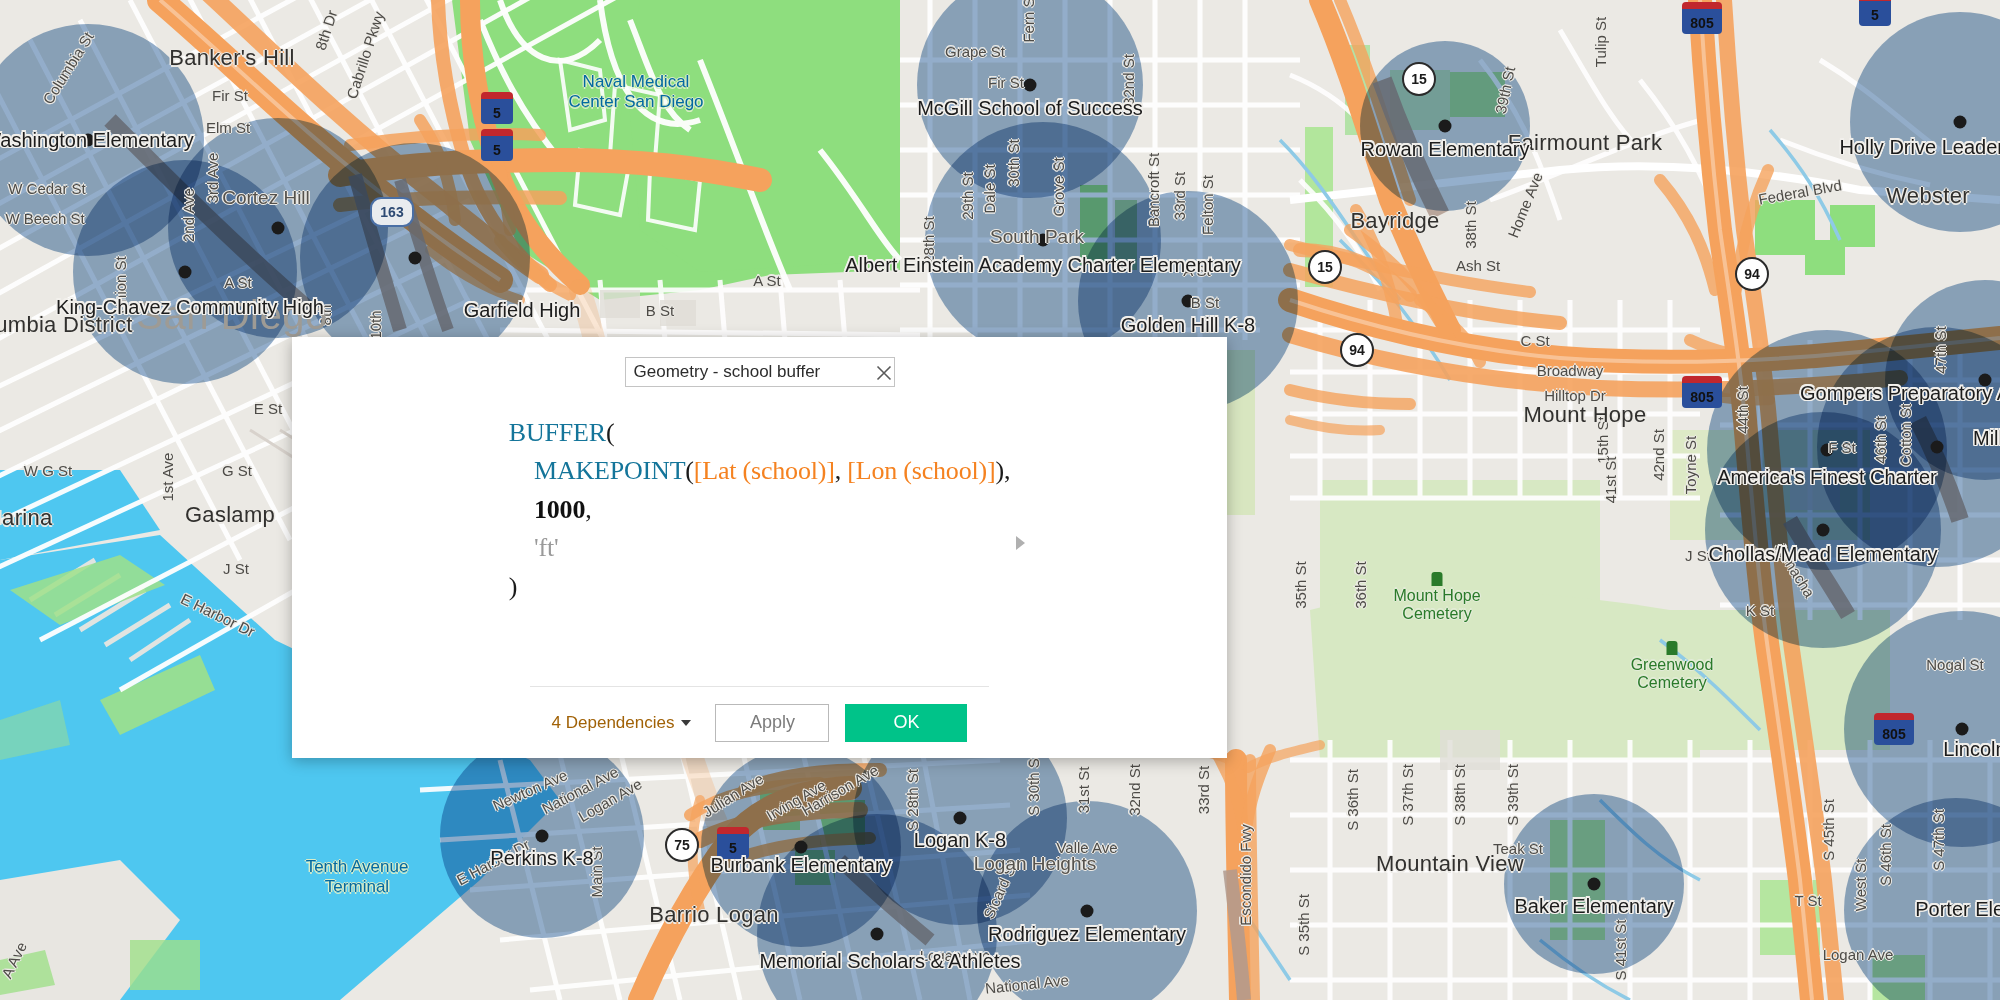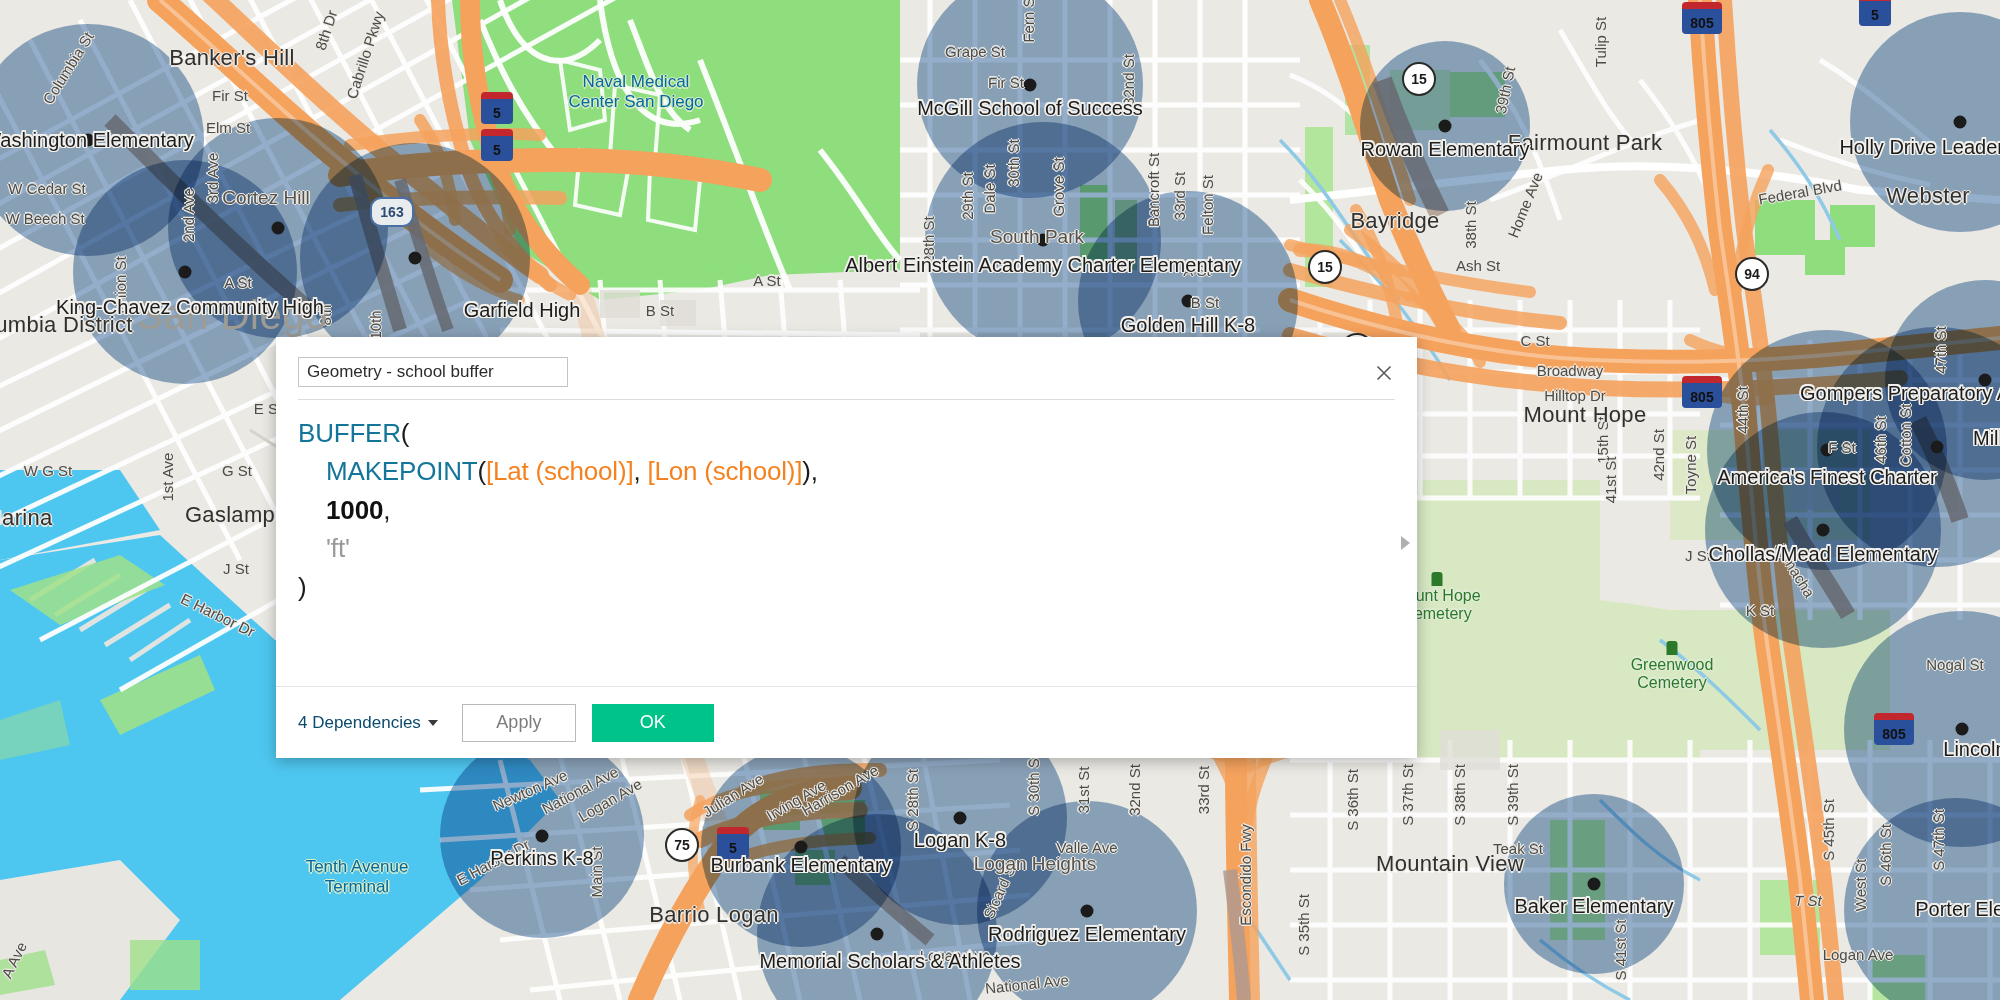--- a/index.html
+++ b/index.html
@@ -83,44 +83,44 @@
     width:40px;height:26px;border-radius:13px;background:#e9ecef;
     border:2px solid #4a6fa5;color:#2d4a73;font-size:14px;font-weight:600;
   }
   .cem-icon{
     position:absolute;transform:translate(-50%,-50%);
     width:11px;height:14px;background:#2a7a2a;border-radius:3px 3px 0 0;
   }
 
   
   #calc-dialog{
-    position:absolute;left:276px;top:337px;width:1141px;height:421px;
+    position:absolute;left:292px;top:337px;width:935px;height:421px;
     background:#fff;box-shadow:0 3px 14px rgba(0,0,0,.28);
-    display:flex;flex-direction:column;
+    display:flex;flex-direction:column;align-items:center;
   }
   .dlg-head{
     position:relative;padding:20px 22px 0 22px;height:62px;box-sizing:border-box;
   }
   .calc-name-input{
     width:270px;height:30px;box-sizing:border-box;
     border:1px solid #c4c4c4;background:#fff;
     font-family:"Liberation Sans",sans-serif;font-size:17px;color:#2c2c2c;
     padding:0 8px;outline:none;border-radius:0;
   }
   .close-btn{
     position:absolute;right:18px;top:21px;width:30px;height:30px;
     display:flex;align-items:center;justify-content:center;
     cursor:pointer;color:#5a5a5a;
   }
   .dlg-sep{height:1px;background:#dcdcdc;margin:0 22px;}
   .formula-area{
     flex:1;position:relative;padding:14px 22px 0 22px;overflow:hidden;
   }
   .formula{
-    font-family:Liberation Sans, sans-serif;
+    font-family:Liberation Serif, serif;
     font-size:26px;line-height:1.48;white-space:pre;
     color:#1b1b1b;letter-spacing:-.2px;
   }
   .fn{color:#14759a;}
   .fld{color:#f58220;}
   .num{color:#111;font-weight:700;}
   .str{color:#9a9a9a;}
   .punct{color:#1b1b1b;}
   .expand-arrow{
     position:absolute;right:7px;top:50%;transform:translateY(-50%);
@@ -128,21 +128,21 @@
     border-top:7px solid transparent;border-bottom:7px solid transparent;
     cursor:pointer;
   }
   .dlg-foot{
     height:72px;display:flex;align-items:center;
     padding:0 22px;box-sizing:border-box;gap:0;
     border-top:1px solid #e4e4e4;
   }
   .valid-msg{font-size:17px;color:#2d2d2d;flex:1;}
   .deps{
-    font-size:17px;color:#0c4a6e;margin-right:24px;cursor:pointer;
+    font-size:17px;color:#a16207;margin-right:24px;cursor:pointer;
     display:flex;align-items:center;gap:7px;
   }
   .caret-down{
     width:0;height:0;border-top:6px solid #3a3a3a;
     border-left:5px solid transparent;border-right:5px solid transparent;
   }
   .btn{
     height:38px;min-width:114px;font-size:18px;cursor:pointer;
     font-family:"Liberation Sans",sans-serif;
     display:flex;align-items:center;justify-content:center;
@@ -641,21 +641,21 @@
         <div class="lbl lbl-st" style="left: 1352px; top: 800px; transform: translate(-50%, -50%) rotate(-90deg);">S 36th St</div>
         <div class="lbl lbl-st" style="left: 1407px; top: 795px; transform: translate(-50%, -50%) rotate(-90deg);">S 37th St</div>
         <div class="lbl lbl-st" style="left: 1459px; top: 795px; transform: translate(-50%, -50%) rotate(-90deg);">S 38th St</div>
         <div class="lbl lbl-st" style="left: 1512px; top: 795px; transform: translate(-50%, -50%) rotate(-90deg);">S 39th St</div>
         <div class="lbl lbl-st" style="left: 1518px; top: 848px; transform: translate(-50%, -50%) rotate(0deg);">Teak St</div>
         <div class="lbl lbl-st" style="left: 1620px; top: 950px; transform: translate(-50%, -50%) rotate(-90deg);">S 41st St</div>
         <div class="lbl lbl-st" style="left: 1828px; top: 830px; transform: translate(-50%, -50%) rotate(-90deg);">S 45th St</div>
         <div class="lbl lbl-st" style="left: 1860px; top: 885px; transform: translate(-50%, -50%) rotate(-90deg);">West St</div>
         <div class="lbl lbl-st" style="left: 1885px; top: 855px; transform: translate(-50%, -50%) rotate(-90deg);">S 46th St</div>
         <div class="lbl lbl-st" style="left: 1938px; top: 840px; transform: translate(-50%, -50%) rotate(-90deg);">S 47th St</div>
-        <div class="lbl lbl-st" style="left: 1808px; top: 900px; transform: translate(-50%, -50%) rotate(0deg); font-style: italic;">T St</div>
+        <div class="lbl lbl-st" style="left: 1808px; top: 900px; transform: translate(-50%, -50%) rotate(0deg);">T St</div>
         <div class="lbl lbl-st" style="left: 1858px; top: 954px; transform: translate(-50%, -50%) rotate(0deg);">Logan Ave</div>
         <div class="lbl lbl-st" style="left: 1087px; top: 847px; transform: translate(-50%, -50%) rotate(0deg);">Valle Ave</div>
         <div class="lbl lbl-st" style="left: 1000px; top: 890px; transform: translate(-50%, -50%) rotate(-66deg);">Sicard St</div>
         <div class="lbl lbl-st" style="left: 955px; top: 955px; transform: translate(-50%, -50%) rotate(0deg);">Logan Ave</div>
         <div class="lbl lbl-st" style="left: 1027px; top: 984px; transform: translate(-50%, -50%) rotate(-6deg);">National Ave</div>
         <div class="lbl lbl-st" style="left: 493px; top: 862px; transform: translate(-50%, -50%) rotate(-28deg);">E Harbor Dr</div>
         <div class="lbl lbl-st" style="left: 596px; top: 872px; transform: translate(-50%, -50%) rotate(-90deg);">Main St</div>
       </div>
 
     <div id="areas">

